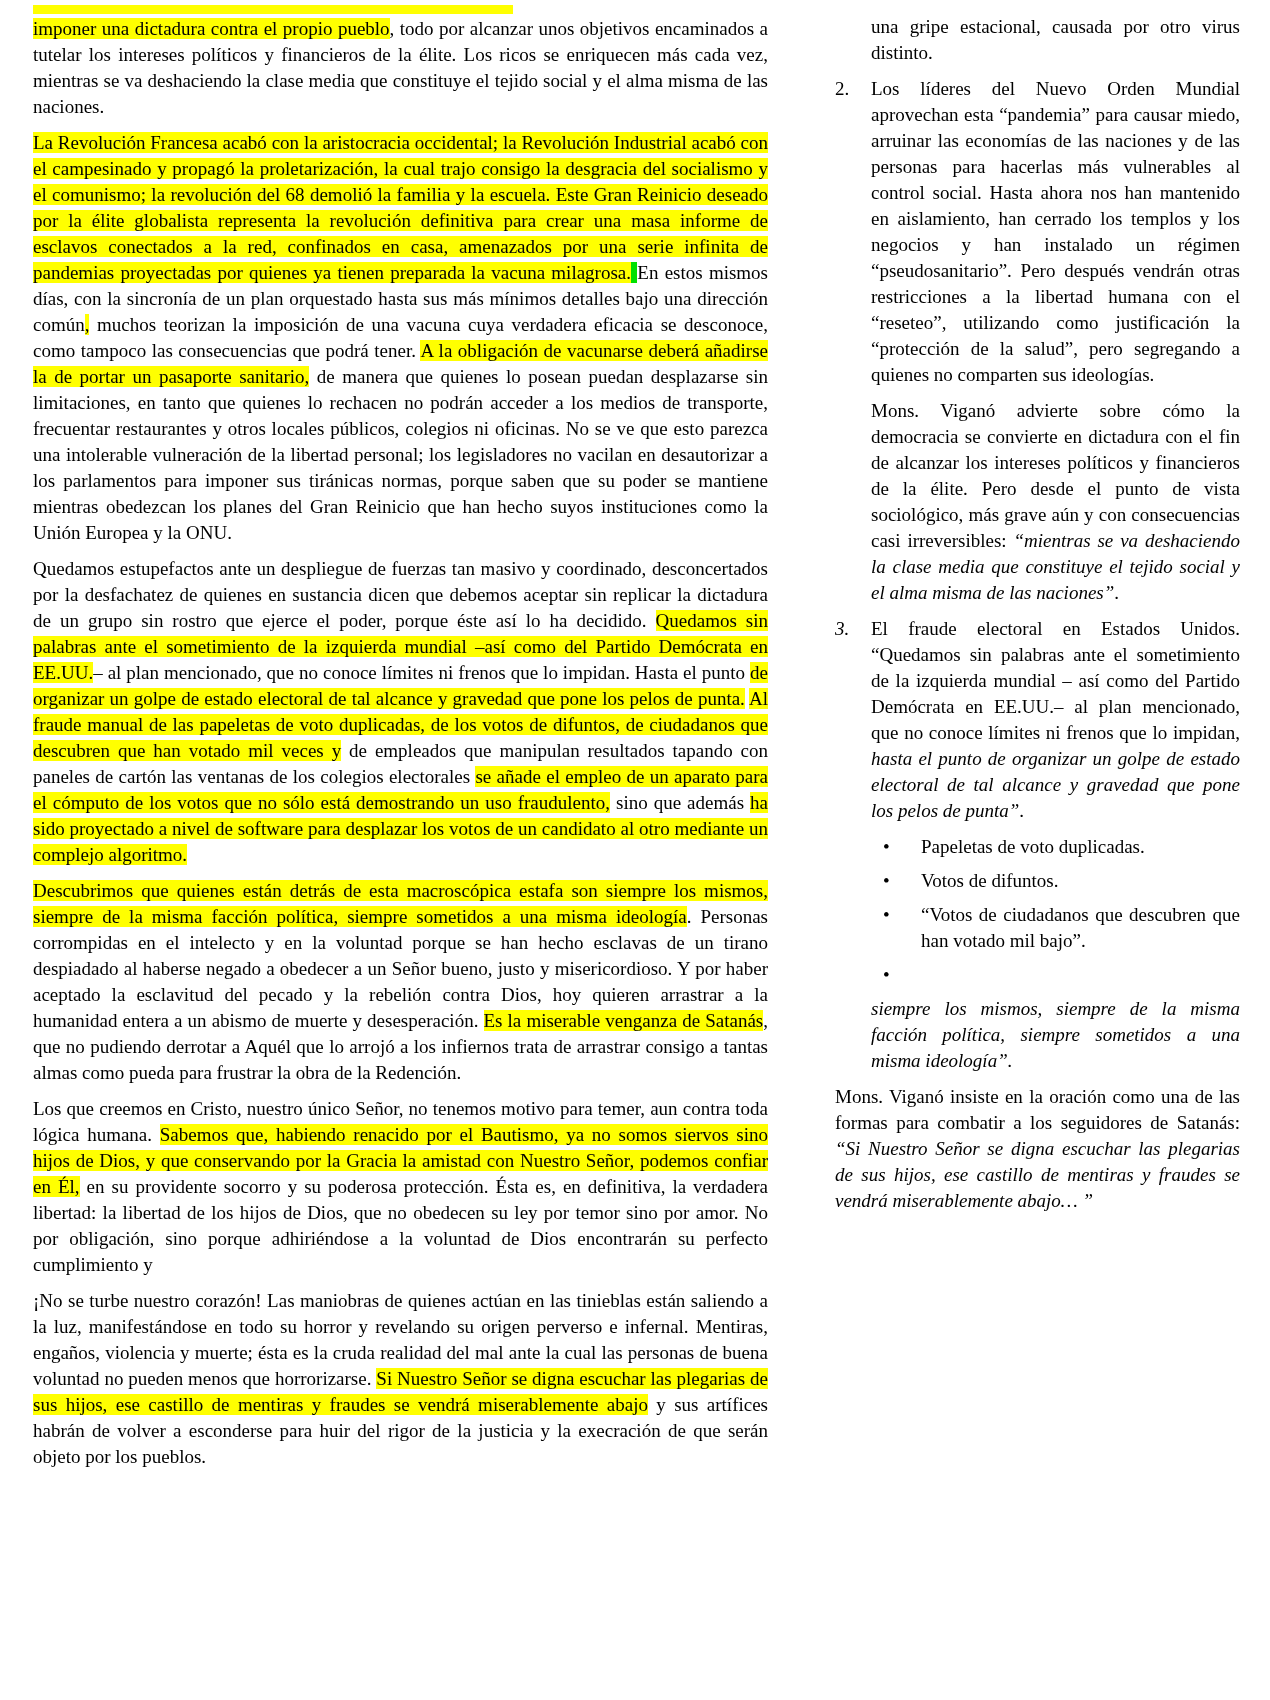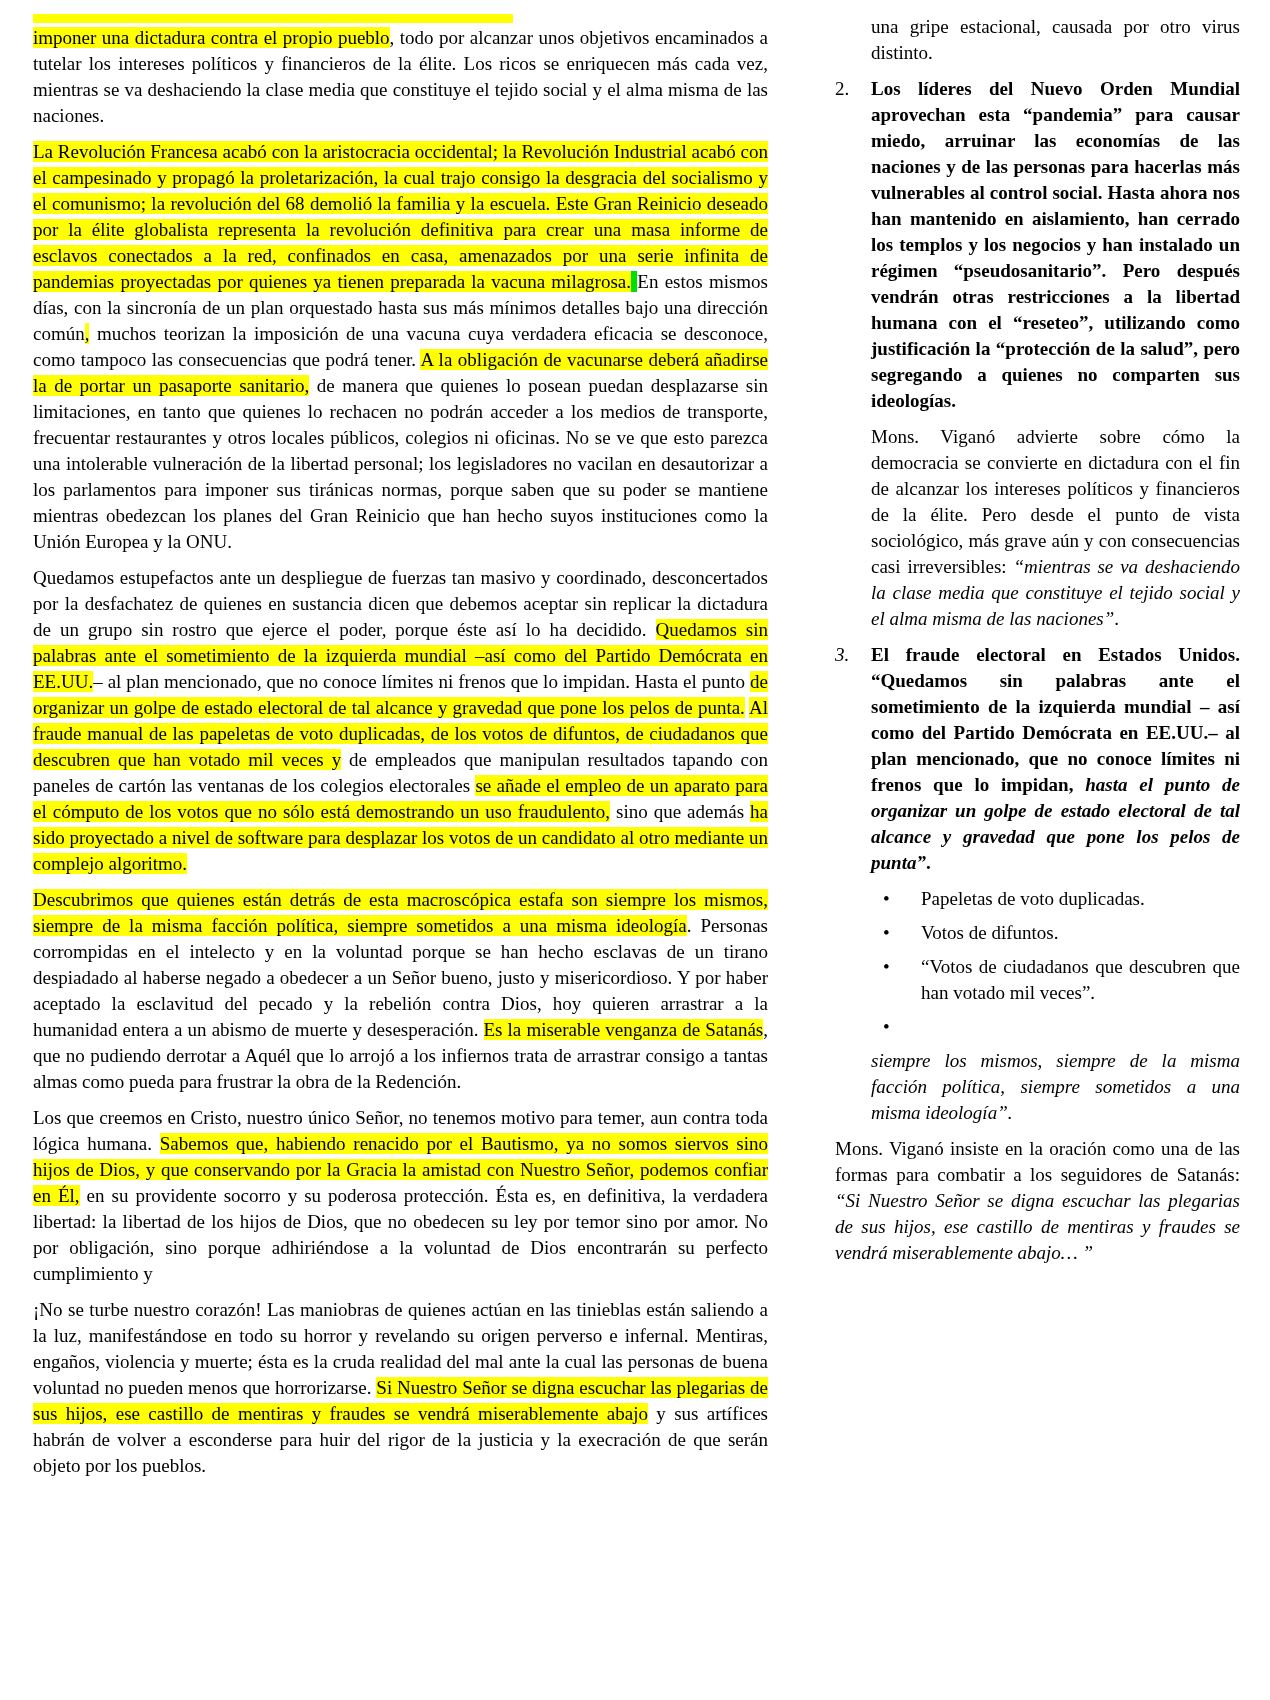--- a/index.html
+++ b/index.html
@@ -6,39 +6,39 @@
   .page {
     position: relative;
     width: 1270px;
     height: 1700px;
     background: #ffffff;
     overflow: hidden;
     font-family: "Liberation Serif", "DejaVu Serif", serif;
     color: #000000;
     font-size: 19px;
   }
-  .col-left  { position: absolute; left: 33px;  top: 25px; width: 735px; }
+  .col-left  { position: absolute; left: 33px;  top: 16px; width: 735px; }
   .col-right { position: absolute; left: 835px; top: 14px; width: 405px; }
 
   .para { margin: 0 0 10px 0; line-height: 26px; text-align: justify; }
   .col-left .para:last-child { margin-bottom: 4px; }
 
   .top-strip {
     position: absolute; left: 0; top: -11px;
     width: 480px; height: 9px;
     background: var(--hl-yellow, #ffff00);
   }
 
   .hl-y { background: var(--hl-yellow, #ffff00); }
   .hl-g { background: var(--hl-green,  #00e000); }
   .it   { font-style: italic; }
 
   .num-item   { display: flex; margin: 0 0 10px 0; line-height: 26px; }
   .num-marker { flex: none; width: 36px; }
-  .num-body   { flex: 1; text-align: justify; font-weight: bold; }
+  .num-body   { flex: 1; text-align: justify; }
 
   .bullet-item  { display: flex; margin: 0 0 8px 48px; line-height: 26px; }
   .bullet-glyph { flex: none; width: 38px; }
   .bullet-body  { flex: 1; text-align: justify; }
 
   .r-para.indent { margin-left: 36px; }
 </style>
 </head>
 <body style="color: rgb(0, 0, 0); background: rgb(255, 255, 255);">
 
@@ -66,21 +66,21 @@
       <div class="bullet-item">
         <span class="bullet-glyph">•</span>
         <div class="bullet-body"><span>Papeletas de voto duplicadas.</span></div>
       </div>
       <div class="bullet-item">
         <span class="bullet-glyph">•</span>
         <div class="bullet-body"><span>Votos de difuntos.</span></div>
       </div>
       <div class="bullet-item">
         <span class="bullet-glyph">•</span>
-        <div class="bullet-body"><span>“Votos de ciudadanos que descubren que han votado mil veces”.</span></div>
+        <div class="bullet-body"><span>“Votos de ciudadanos que descubren que han votado mil bajo”.</span></div>
       </div>
       <div class="bullet-item">
         <span class="bullet-glyph">•</span>
       </div>
       <p class="para r-para indent"><span class="it">siempre los mismos, siempre de la misma facción política, siempre sometidos a una misma ideología”.</span></p>
       <p class="para r-para"><span>Mons. Viganó insiste en la oración como una de las formas para combatir a los seguidores de Satanás: </span><span class="it">“Si Nuestro Señor se digna escuchar las plegarias de sus hijos, ese castillo de mentiras y fraudes se vendrá miserablemente abajo… ”</span></p>
     </div>
 </div>
 
 </body></html>

